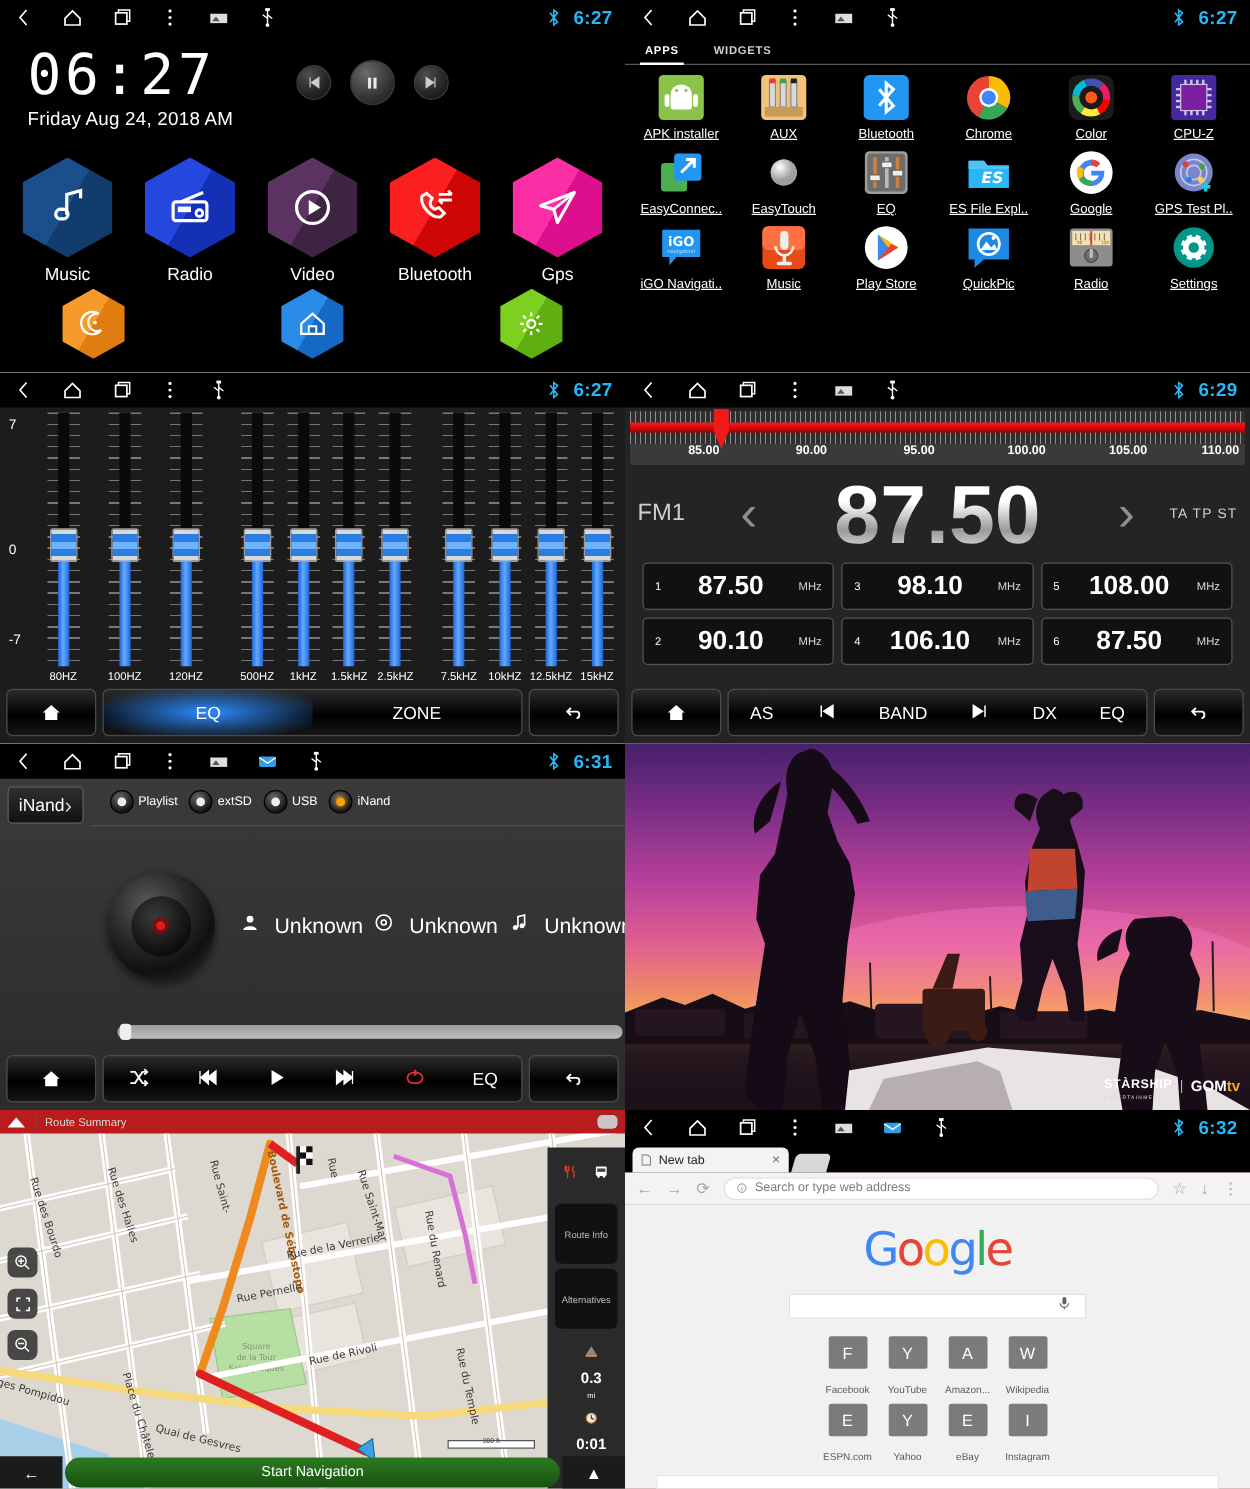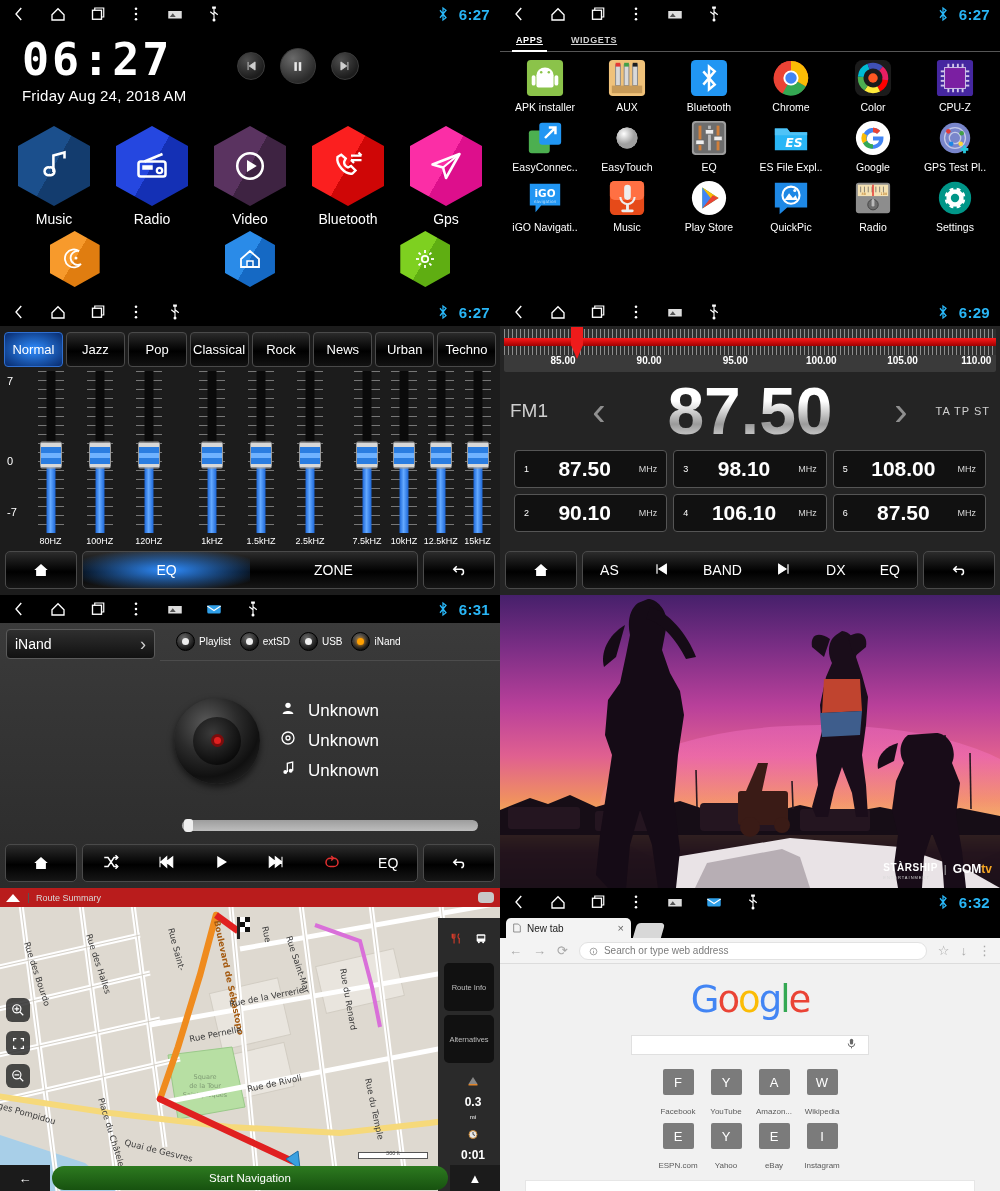--- a/index.html
+++ b/index.html
@@ -28,21 +28,21 @@
   .sb-ic { width: 18px; height: 18px; display: block; }
   .sb-right { margin-left: auto; display: flex; align-items: center; gap: 7px; }
   .sb-time { color: #29b6f6; font-size: 15px; font-weight: bold; letter-spacing: .3px; }
 
   
   .home { background: #000; width: 100%; height: 100%; display: flex; flex-direction: column; }
   .home-top { display: flex; align-items: flex-start; padding: 8px 0 0 22px; position: relative; }
   .clockwrap { }
   .clock-time {
     color: #fff; font-size: 45px; line-height: 47px; letter-spacing: 3px;
-    font-family: "DejaVu Sans Mono", monospace; font-weight: 700;
+    font-family: "DejaVu Sans Mono", monospace; font-weight: 400;
   }
   .clock-date { color: #fff; font-size: 15px; margin-top: 4px; letter-spacing: .2px;}
   .media-btns { display: flex; align-items: center; gap: 15px; margin-left: 50px; margin-top: 12px;}
   .mbtn {
     border-radius: 50%; background: radial-gradient(circle at 35% 28%, #4e4e4e, #1d1d1d 70%);
     border: 1px solid #3b3b3b; display: flex; align-items: center; justify-content: center;
     color: #cfcfcf;
   }
   .mbtn.sm { width: 28px; height: 28px; }
   .mbtn.lg { width: 36px; height: 36px; background: radial-gradient(circle at 35% 28%, #6a6a6a, #2a2a2a 72%); }
@@ -56,26 +56,26 @@
   }
   .hex svg { width: 36px; height: 36px; }
   .hexlabel { color: #fff; font-size: 14px; margin-top: 5px; }
   .hexrow2 { display: flex; justify-content: center; gap: 26px; margin-top: 4px; }
   .hex.small { width: 50px; height: 56px; }
   .hex.small svg { width: 24px; height: 24px; }
 
   
   .drawer { background: #000; width: 100%; height: 100%; display: flex; flex-direction: column; }
   .drawer-tabs { display: flex; gap: 20px; padding: 4px 12px 0 12px; border-bottom: 1px solid #565656; }
-  .dtab { color: #cfcfcf; font-size: 9px; font-weight: bold; letter-spacing: .6px; padding: 3px 4px 5px 4px; text-decoration: underline; }
+  .dtab { color: #cfcfcf; font-size: 9px; font-weight: bold; letter-spacing: .6px; padding: 3px 4px 5px 4px; }
   .dtab.active { color: #fff; border-bottom: 2px solid #fff; margin-bottom: -1px; }
   .appgrid { display: grid; grid-template-columns: repeat(6, 1fr); row-gap: 6px; padding: 7px 4px 0 4px; }
   .appcell { text-align: center; }
   .appicon { width: 38px; height: 38px; margin: 0 auto 4px auto; position: relative; }
-  .appname { color: #fff; font-size: 10.5px; white-space: nowrap; overflow: hidden; text-overflow: ellipsis; padding: 0 1px;}
+  .appname { color: #fff; font-size: 10.5px; white-space: nowrap; overflow: hidden; text-overflow: ellipsis; padding: 0 1px; text-decoration: underline;}
 
   
   .eq { background: #1c1c1c; width: 100%; height: 100%; display: flex; flex-direction: column; }
   .eq-tabs { display: flex; gap: 3px; padding: 6px 4px 0 4px; }
   .eqtab {
     flex: 1; height: 35px; display: flex; align-items: center; justify-content: center;
     background: linear-gradient(#2b2b2b,#000 55%,#121212); border: 1px solid #4a4a4a;
     border-radius: 4px; color: #fff; font-size: 13px; white-space: nowrap;
   }
   .eqtab.active { background: radial-gradient(ellipse at center, #2f8dff 0%, #0a2f73 95%); border-color:#2f6fd0; }
@@ -162,21 +162,21 @@
           display:flex; align-items:center; justify-content:center;}
   .rled i { width:7px; height:7px; border-radius:50%; background:#efefef; display:block;}
   .rled.on i { background:#ffa000; box-shadow:0 0 4px #ff9800;}
   .nowplaying { flex:1; display:flex; align-items:center; padding: 0 14px; gap:20px; }
   .disc { width:86px; height:86px; border-radius:50%;
     background: radial-gradient(circle at 38% 30%, #5a5a5a 0%, #2b2b2b 38%, #101010 66%, #333 100%);
     display:flex; align-items:center; justify-content:center; box-shadow: 0 3px 7px rgba(0,0,0,.6);}
   .disc .inner { width:48px; height:48px; border-radius:50%;
     background: radial-gradient(circle at 40% 34%, #3a3a3a, #0a0a0a 75%); display:flex; align-items:center; justify-content:center;}
   .disc .hub { width:13px; height:13px; border-radius:50%; background:#e02020; border:3px solid #7a0d0d;}
-  .meta { display:flex; flex-direction:column; gap:9px;}
+  .meta { display:flex; gap:9px;}
   .metarow { display:flex; align-items:center; gap:12px; color:#fff; font-size:17px;}
   .metarow svg { width:16px; height:16px; }
   .seekwrap { padding: 0 22px 8px 22px; }
   .seek { height:11px; border-radius:6px; background: linear-gradient(#9d9d9d,#bdbdbd); position:relative; }
   .seek .thumb { position:absolute; left:2px; top:-1px; width:9px; height:13px; border-radius:3px; background:#eee; }
   .music-bottom { display:flex; gap:5px; padding: 5px 5px 6px 5px; }
   .musicbar { flex:1; display:flex; align-items:center; justify-content:space-around; height:38px;
               background: linear-gradient(#2c2c2c,#000 55%,#161616); border:1px solid #4a4a4a; border-radius:5px;
               color:#fff; font-size:14px;}
   .musicbar svg { width:18px; height:18px; }
@@ -699,30 +699,20 @@
               </svg></span>
         </div>
         <div class="sb-right">
           <span class="sb-ic"><svg viewBox="0 0 24 24">
                 <path d="M8 7 L16 17 L12 20 L12 4 L16 7 L8 17" fill="none" stroke="#29b6f6" stroke-width="1.7"></path>
               </svg></span>
           <span class="sb-time">6:27</span>
         </div>
       </div>
 
-      <div class="eq-tabs">
-        <div class="eqtab active">Normal</div>
-        <div class="eqtab">Jazz</div>
-        <div class="eqtab">Pop</div>
-        <div class="eqtab">Classical</div>
-        <div class="eqtab">Rock</div>
-        <div class="eqtab">News</div>
-        <div class="eqtab">Urban</div>
-        <div class="eqtab">Techno</div>
-      </div>
 
       <div class="eq-body">
         <div class="eq-scale">
           <span style="top:4px">7</span>
           <span style="top:48%">0</span>
           <span style="bottom:28px">-7</span>
         </div>
         <div class="eq-sliders">
           <div class="slidergroup">
             <div class="slidercol">
@@ -748,20 +738,29 @@
                   <div class="ticks"></div>
                   <div class="track-top"></div>
                   <div class="track-bot"></div>
                   <div class="knob"></div>
                 </div>
                 <div class="sliderlabel">120HZ</div>
               </div>
           </div>
           <div class="sgap"></div>
           <div class="slidergroup">
+            <div class="slidercol">
+                <div class="slider">
+                  <div class="ticks"></div>
+                  <div class="track-top"></div>
+                  <div class="track-bot"></div>
+                  <div class="knob"></div>
+                </div>
+                <div class="sliderlabel">500HZ</div>
+              </div>
             <div class="slidercol">
                 <div class="slider">
                   <div class="ticks"></div>
                   <div class="track-top"></div>
                   <div class="track-bot"></div>
                   <div class="knob"></div>
                 </div>
                 <div class="sliderlabel">1kHZ</div>
               </div>
             <div class="slidercol">

